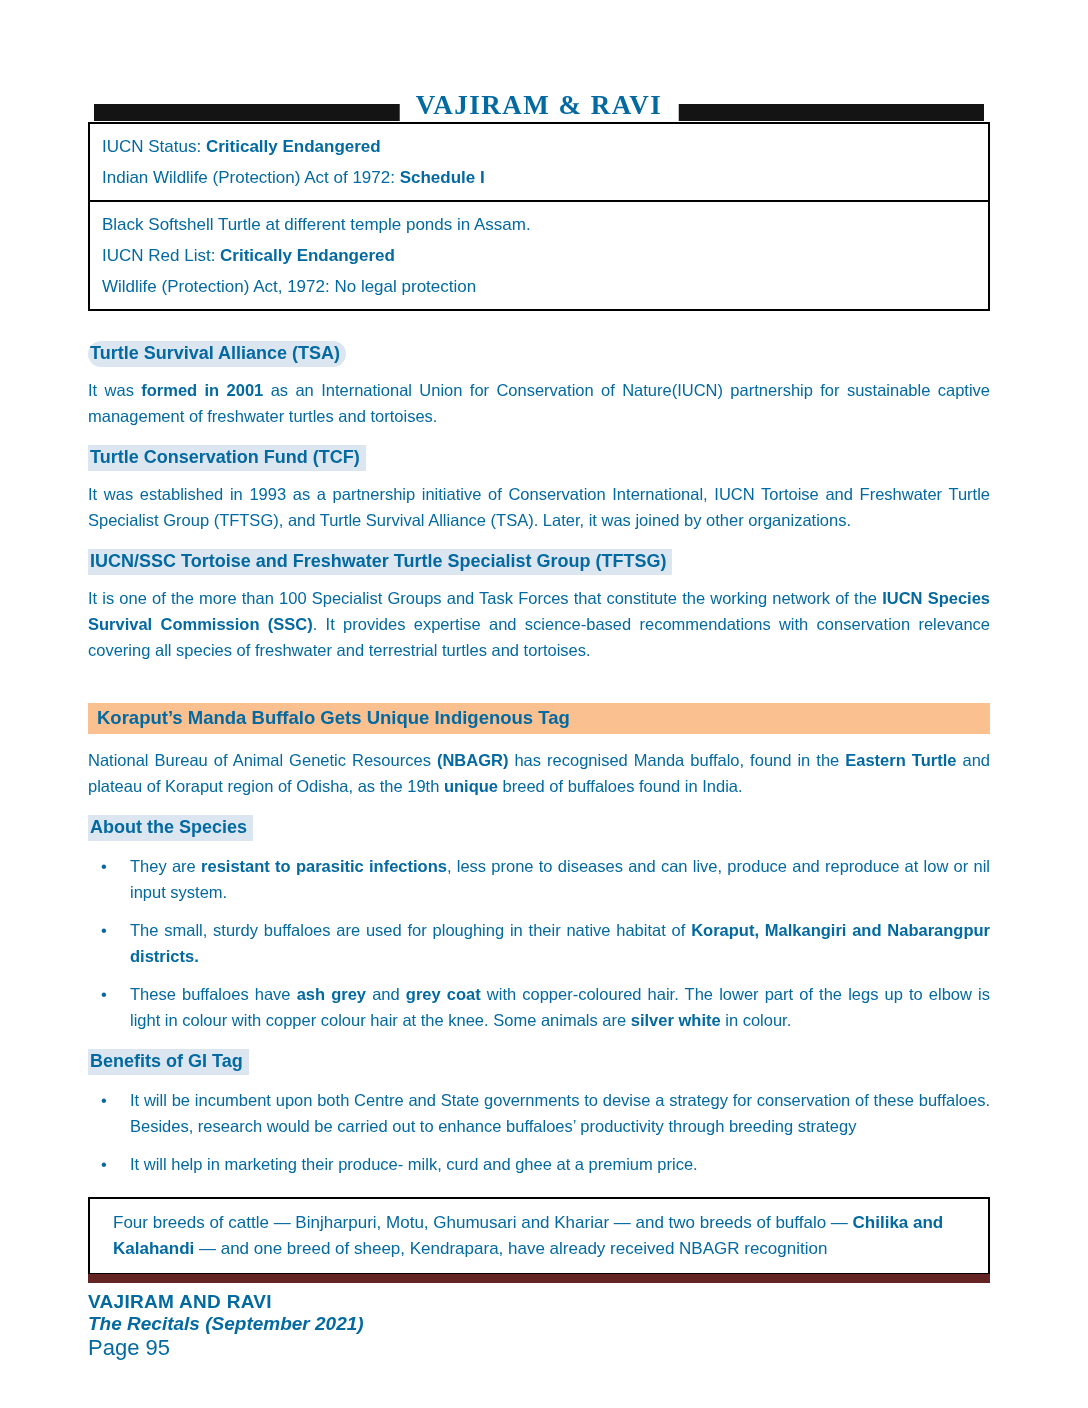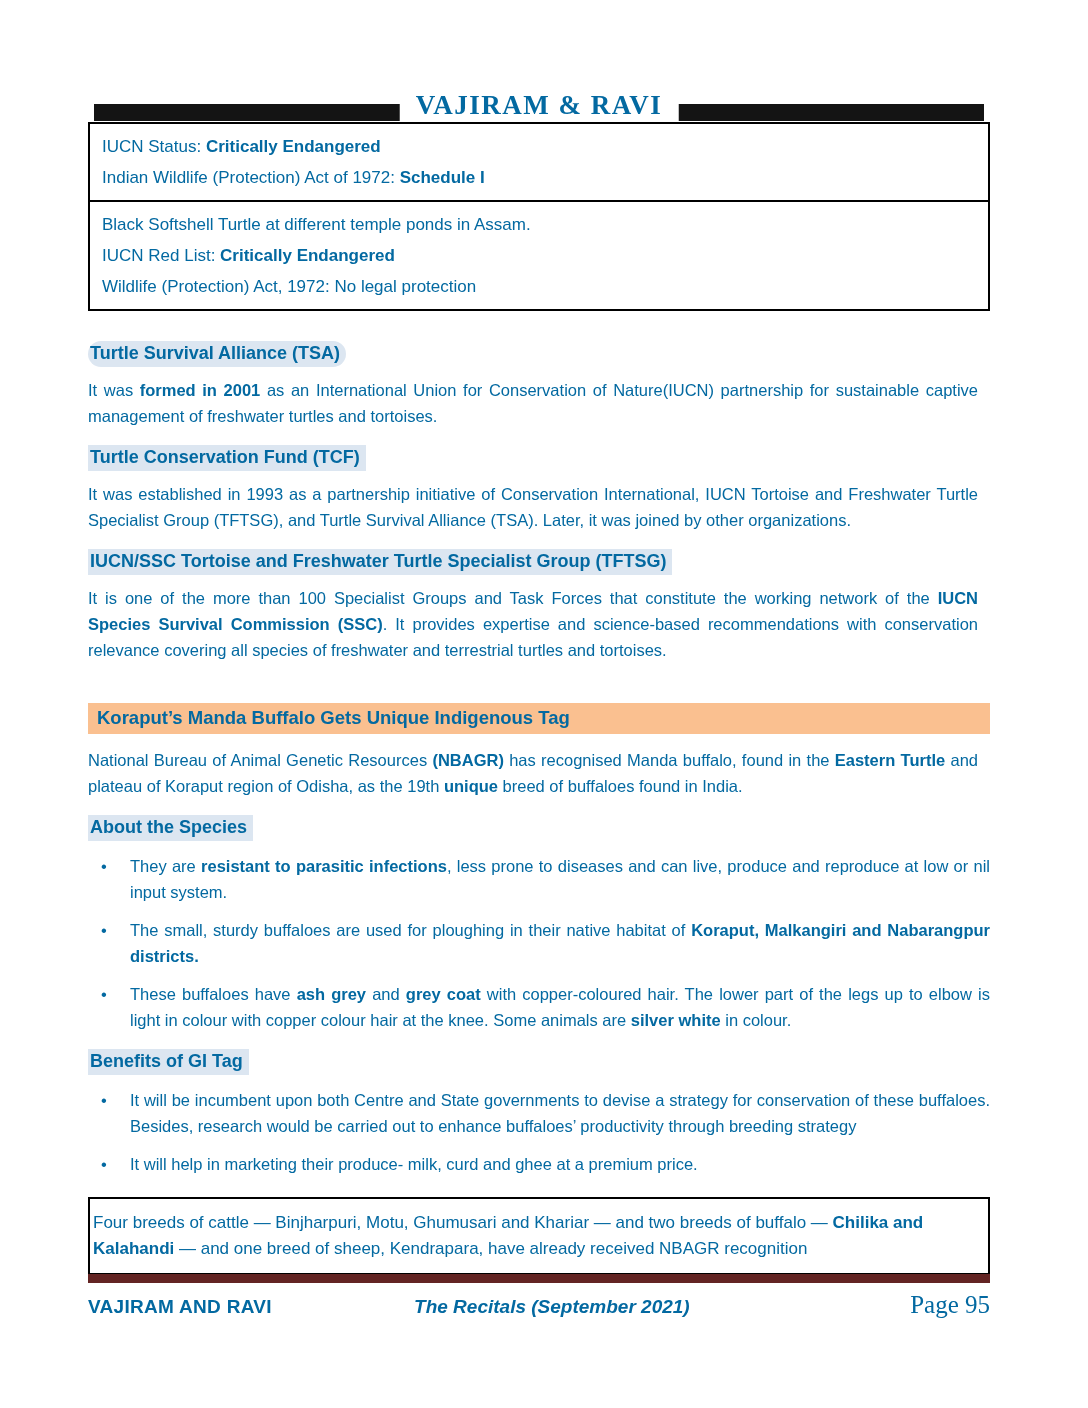--- a/index.html
+++ b/index.html
@@ -35,51 +35,51 @@
   
   .turtle { margin-top:30px; }
   .sub-heading {
     width:fit-content;
     background:var(--highlight-blue, #DCE6F1);
     font-weight:bold; font-size:18px;
     padding:2px 6px 3px 2px;
     margin:16px 0 10px 0;
   }
   .turtle .sub-heading:first-child { margin-top:0;border-radius:13px; }
-  .body-p { font-size:16.5px; line-height:26px; text-align:justify; margin:10px 12px 0 0; }
+  .body-p { font-size:16.5px; line-height:26px; text-align:justify; margin:10px 0 0 0; }
 
   .buffalo { margin-top:40px; }
   .banner {
     background:var(--accent-orange, #FAC090);
     font-weight:bold; font-size:18.5px;
     padding:4px 16px 5px 9px;
   }
   .buffalo .intro { margin-top:13px; }
 
   ul.bullets { list-style:none; margin:4px 0 0 0; }
   ul.bullets li {
     position:relative; padding-left:42px; margin-top:12px;
     font-size:16.5px; line-height:26px; text-align:justify;
   }
   ul.bullets li::before { content:"\2022"; position:absolute; left:13px; top:0; }
 
   .note-box {
     border:2px solid #000;
     margin-top:20px;
-    padding:11px 3px;
+    padding:11px 23px;
     font-size:17px; line-height:26px;
   }
 
   
   .page-footer { position:absolute; left:88px; top:1274px; width:902px; }
   .footer-bar { height:9px; background:var(--footer-bar, #632423); }
-  .footer-row { display:flex; align-items:baseline; margin-top:8px; }
+  .footer-row { display:flex; align-items:baseline; margin-top:8px;flex-direction:column; }
   .footer-org { flex:1.1; font-weight:bold; font-size:19px; letter-spacing:0.3px; }
   .footer-pub { flex:1.4; font-weight:bold; font-style:italic; font-size:19px; text-align:center; }
-  .footer-page { flex:1; font-family:Liberation Serif, serif; font-size:25px; text-align:right; }
+  .footer-page { flex:1; font-family:Liberation Sans, sans-serif; font-size:22px; text-align:right; }
 </style>
 </head>
 <body>
 
 <div class="page">
   <div class="content">
 
     <div class="masthead">
       <div class="masthead-bar"></div>
       <div class="masthead-title">VAJIRAM &amp; RAVI</div>

